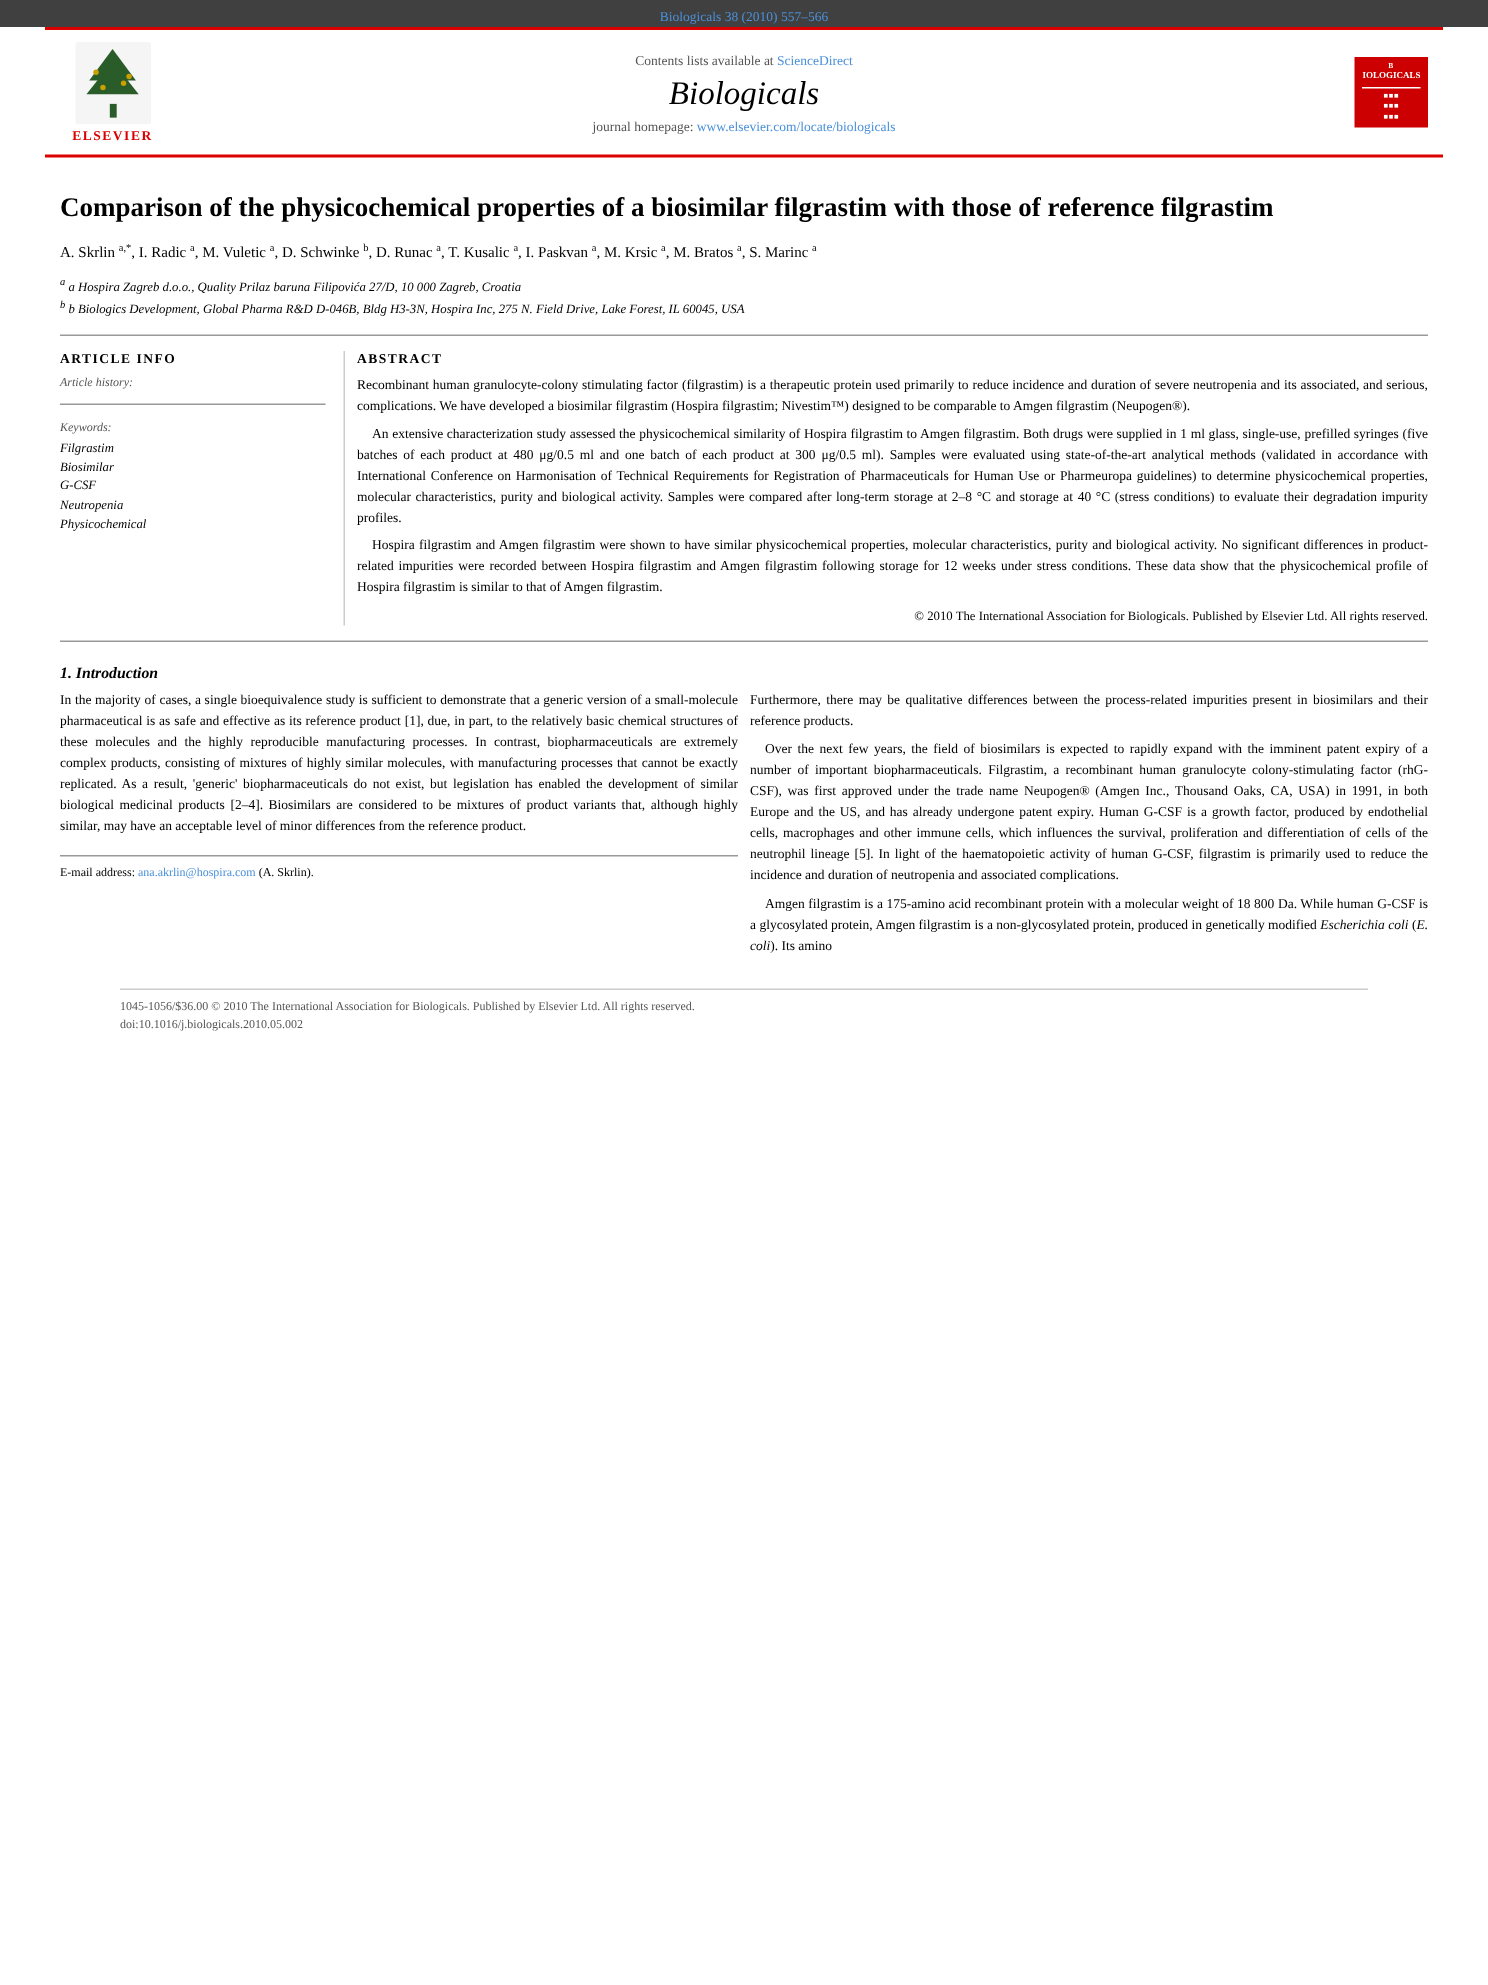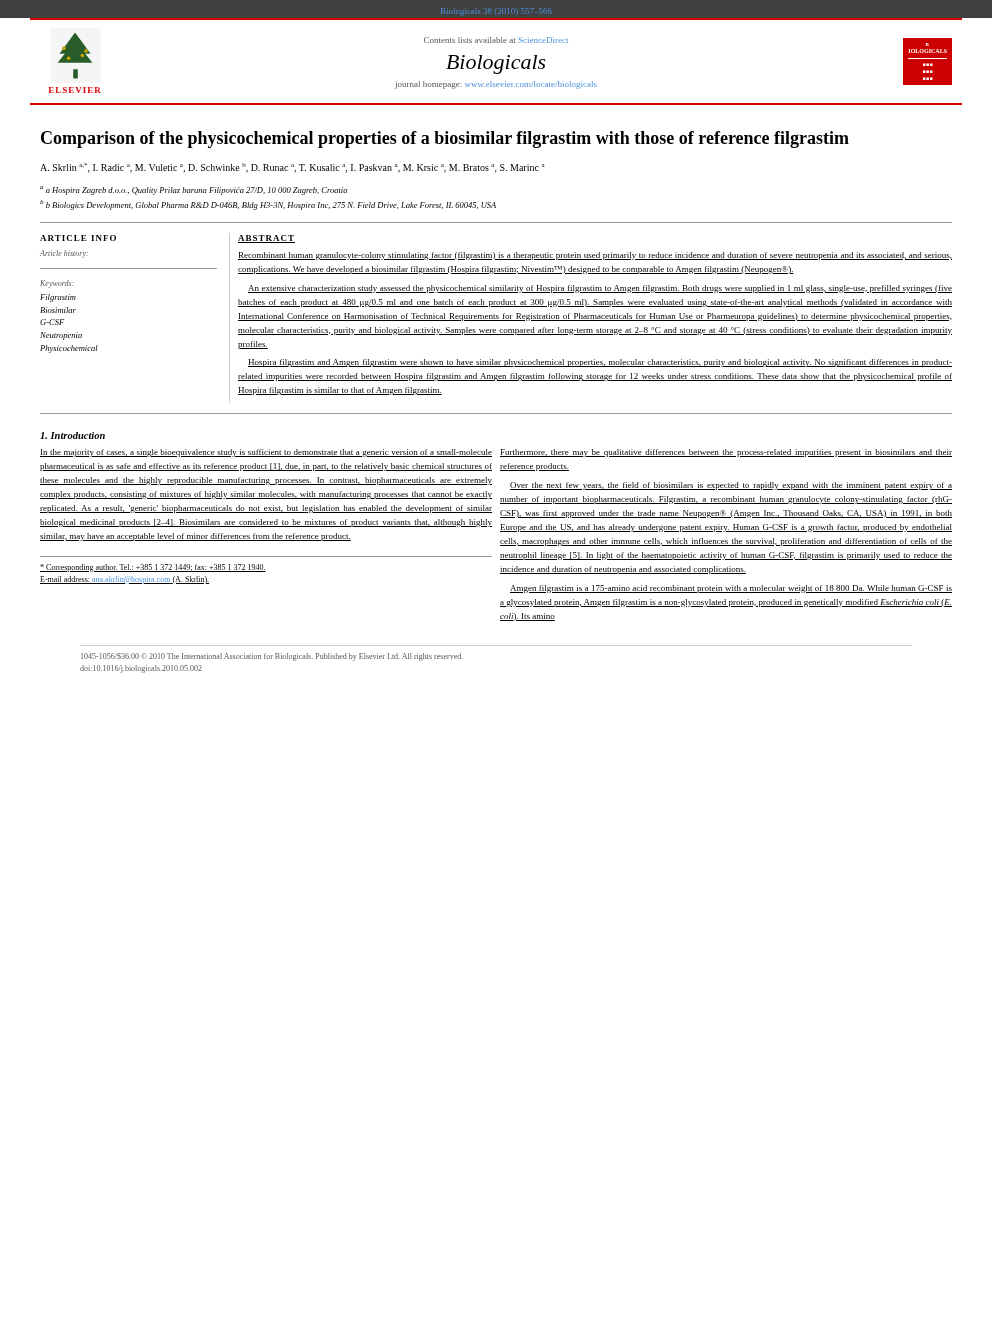--- a/index.html
+++ b/index.html
@@ -162,21 +162,20 @@
 
     .left-col {
       width: 190px;
       flex-shrink: 0;
       border-right: 1px solid #ccc;
       padding-right: 12px;
     }
 
     .right-col {
       flex: 1;
-      text-decoration: underline;
     }
 
     .col-section-title {
       font-size: 9px;
       font-weight: bold;
       font-variant: small-caps;
       letter-spacing: 1px;
       color: #000;
       margin-bottom: 6px;
     }
@@ -235,21 +234,20 @@
     }
 
     
     .body-section {
       margin-top: 16px;
     }
 
     .body-two-col {
       display: flex;
       gap: 8px;
-      text-decoration: underline;
     }
 
     .body-left {
       flex: 1;
     }
 
     .body-right {
       flex: 1;
     }
 
@@ -389,41 +387,41 @@
           <div class="keyword-item">Physicochemical</div>
         </div>
       </div>
 
       <div class="right-col">
         <div class="col-section-title">ABSTRACT</div>
         <div class="abstract-text">
           <p>Recombinant human granulocyte-colony stimulating factor (filgrastim) is a therapeutic protein used primarily to reduce incidence and duration of severe neutropenia and its associated, and serious, complications. We have developed a biosimilar filgrastim (Hospira filgrastim; Nivestim™) designed to be comparable to Amgen filgrastim (Neupogen®).</p>
           <p>An extensive characterization study assessed the physicochemical similarity of Hospira filgrastim to Amgen filgrastim. Both drugs were supplied in 1 ml glass, single-use, prefilled syringes (five batches of each product at 480 μg/0.5 ml and one batch of each product at 300 μg/0.5 ml). Samples were evaluated using state-of-the-art analytical methods (validated in accordance with International Conference on Harmonisation of Technical Requirements for Registration of Pharmaceuticals for Human Use or Pharmeuropa guidelines) to determine physicochemical properties, molecular characteristics, purity and biological activity. Samples were compared after long-term storage at 2–8 °C and storage at 40 °C (stress conditions) to evaluate their degradation impurity profiles.</p>
           <p>Hospira filgrastim and Amgen filgrastim were shown to have similar physicochemical properties, molecular characteristics, purity and biological activity. No significant differences in product-related impurities were recorded between Hospira filgrastim and Amgen filgrastim following storage for 12 weeks under stress conditions. These data show that the physicochemical profile of Hospira filgrastim is similar to that of Amgen filgrastim.</p>
+          <div class="copyright-line">© 2010 The International Association for Biologicals. Published by Elsevier Ltd. All rights reserved.</div>
         </div>
       </div>
     </div>
 
     <hr class="section-divider">
 
     <div class="body-section">
       <div class="section-heading">
         <span>1.</span>
         <span>Introduction</span>
       </div>
 
       <div class="body-two-col">
 
         <div class="body-left">
           <div class="body-text">
             <p>In the majority of cases, a single bioequivalence study is sufficient to demonstrate that a generic version of a small-molecule pharmaceutical is as safe and effective as its reference product [1], due, in part, to the relatively basic chemical structures of these molecules and the highly reproducible manufacturing processes. In contrast, biopharmaceuticals are extremely complex products, consisting of mixtures of highly similar molecules, with manufacturing processes that cannot be exactly replicated. As a result, 'generic' biopharmaceuticals do not exist, but legislation has enabled the development of similar biological medicinal products [2–4]. Biosimilars are considered to be mixtures of product variants that, although highly similar, may have an acceptable level of minor differences from the reference product.</p>
           </div>
 
           <div class="footnote-area">
-            <div>* Corresponding author. Tel.: +385 1 372 1449; fax: +385 1 372 1940.</div>
             <div>
               <span>E-mail address:</span>
               <span style="color:#4a90d9;">ana.akrlin@hospira.com</span>
               <span>(A. Skrlin).</span>
             </div>
           </div>
         </div>
 
         <div class="body-right">
           <div class="body-text">

